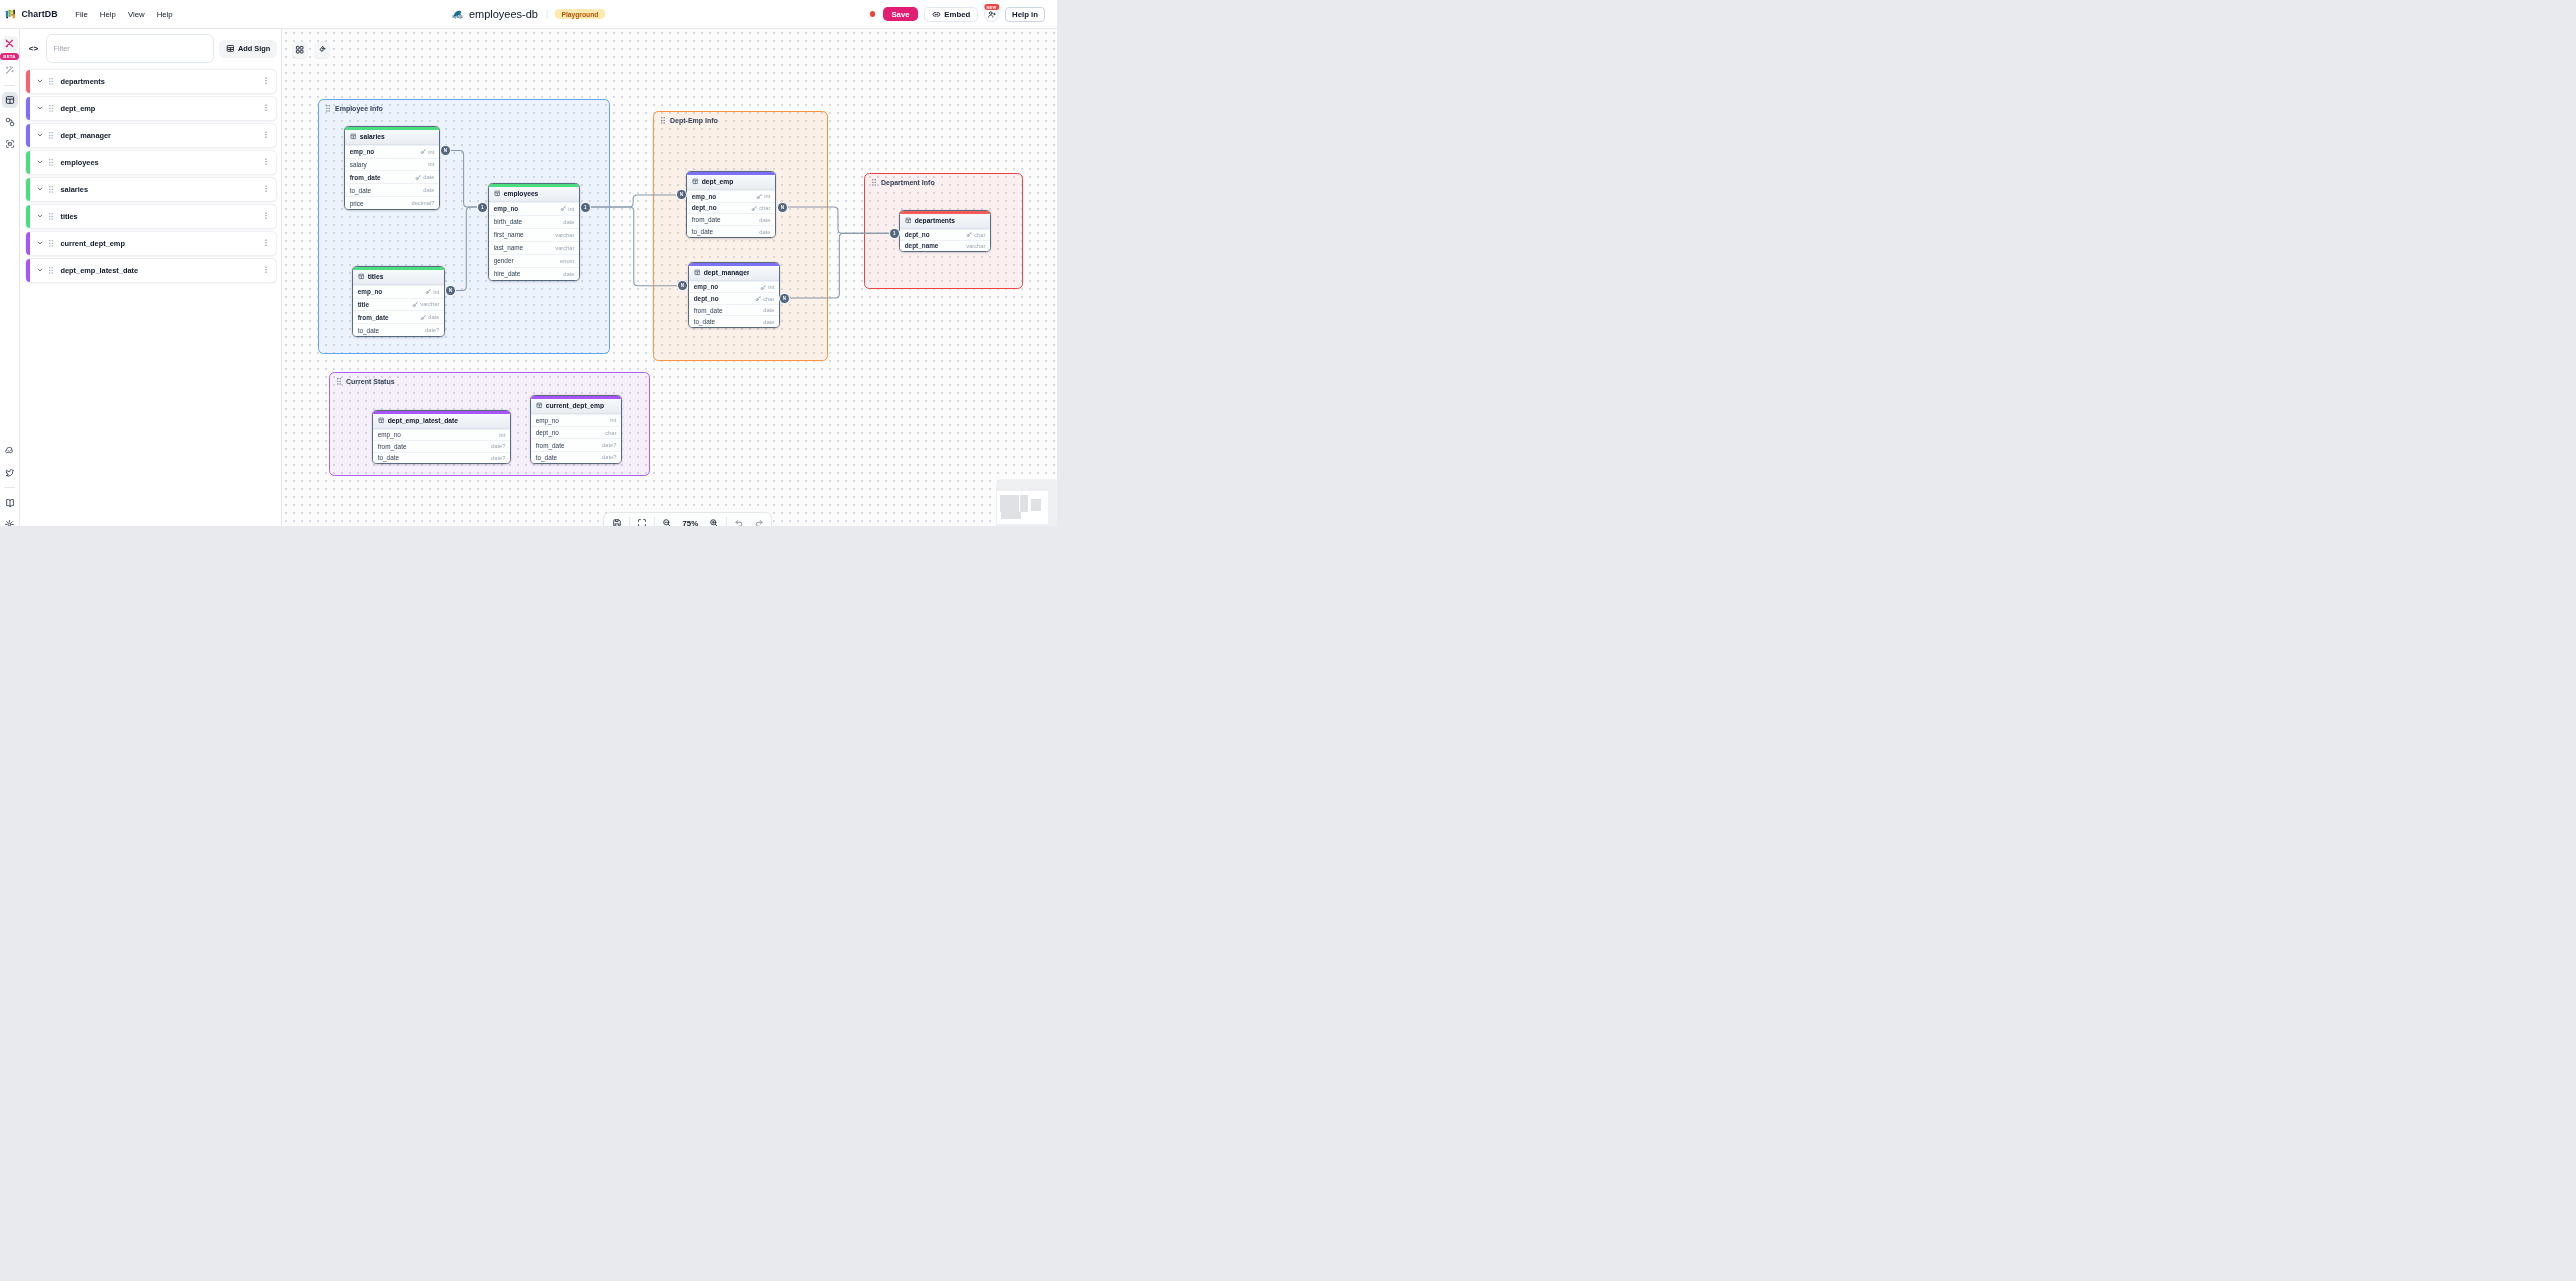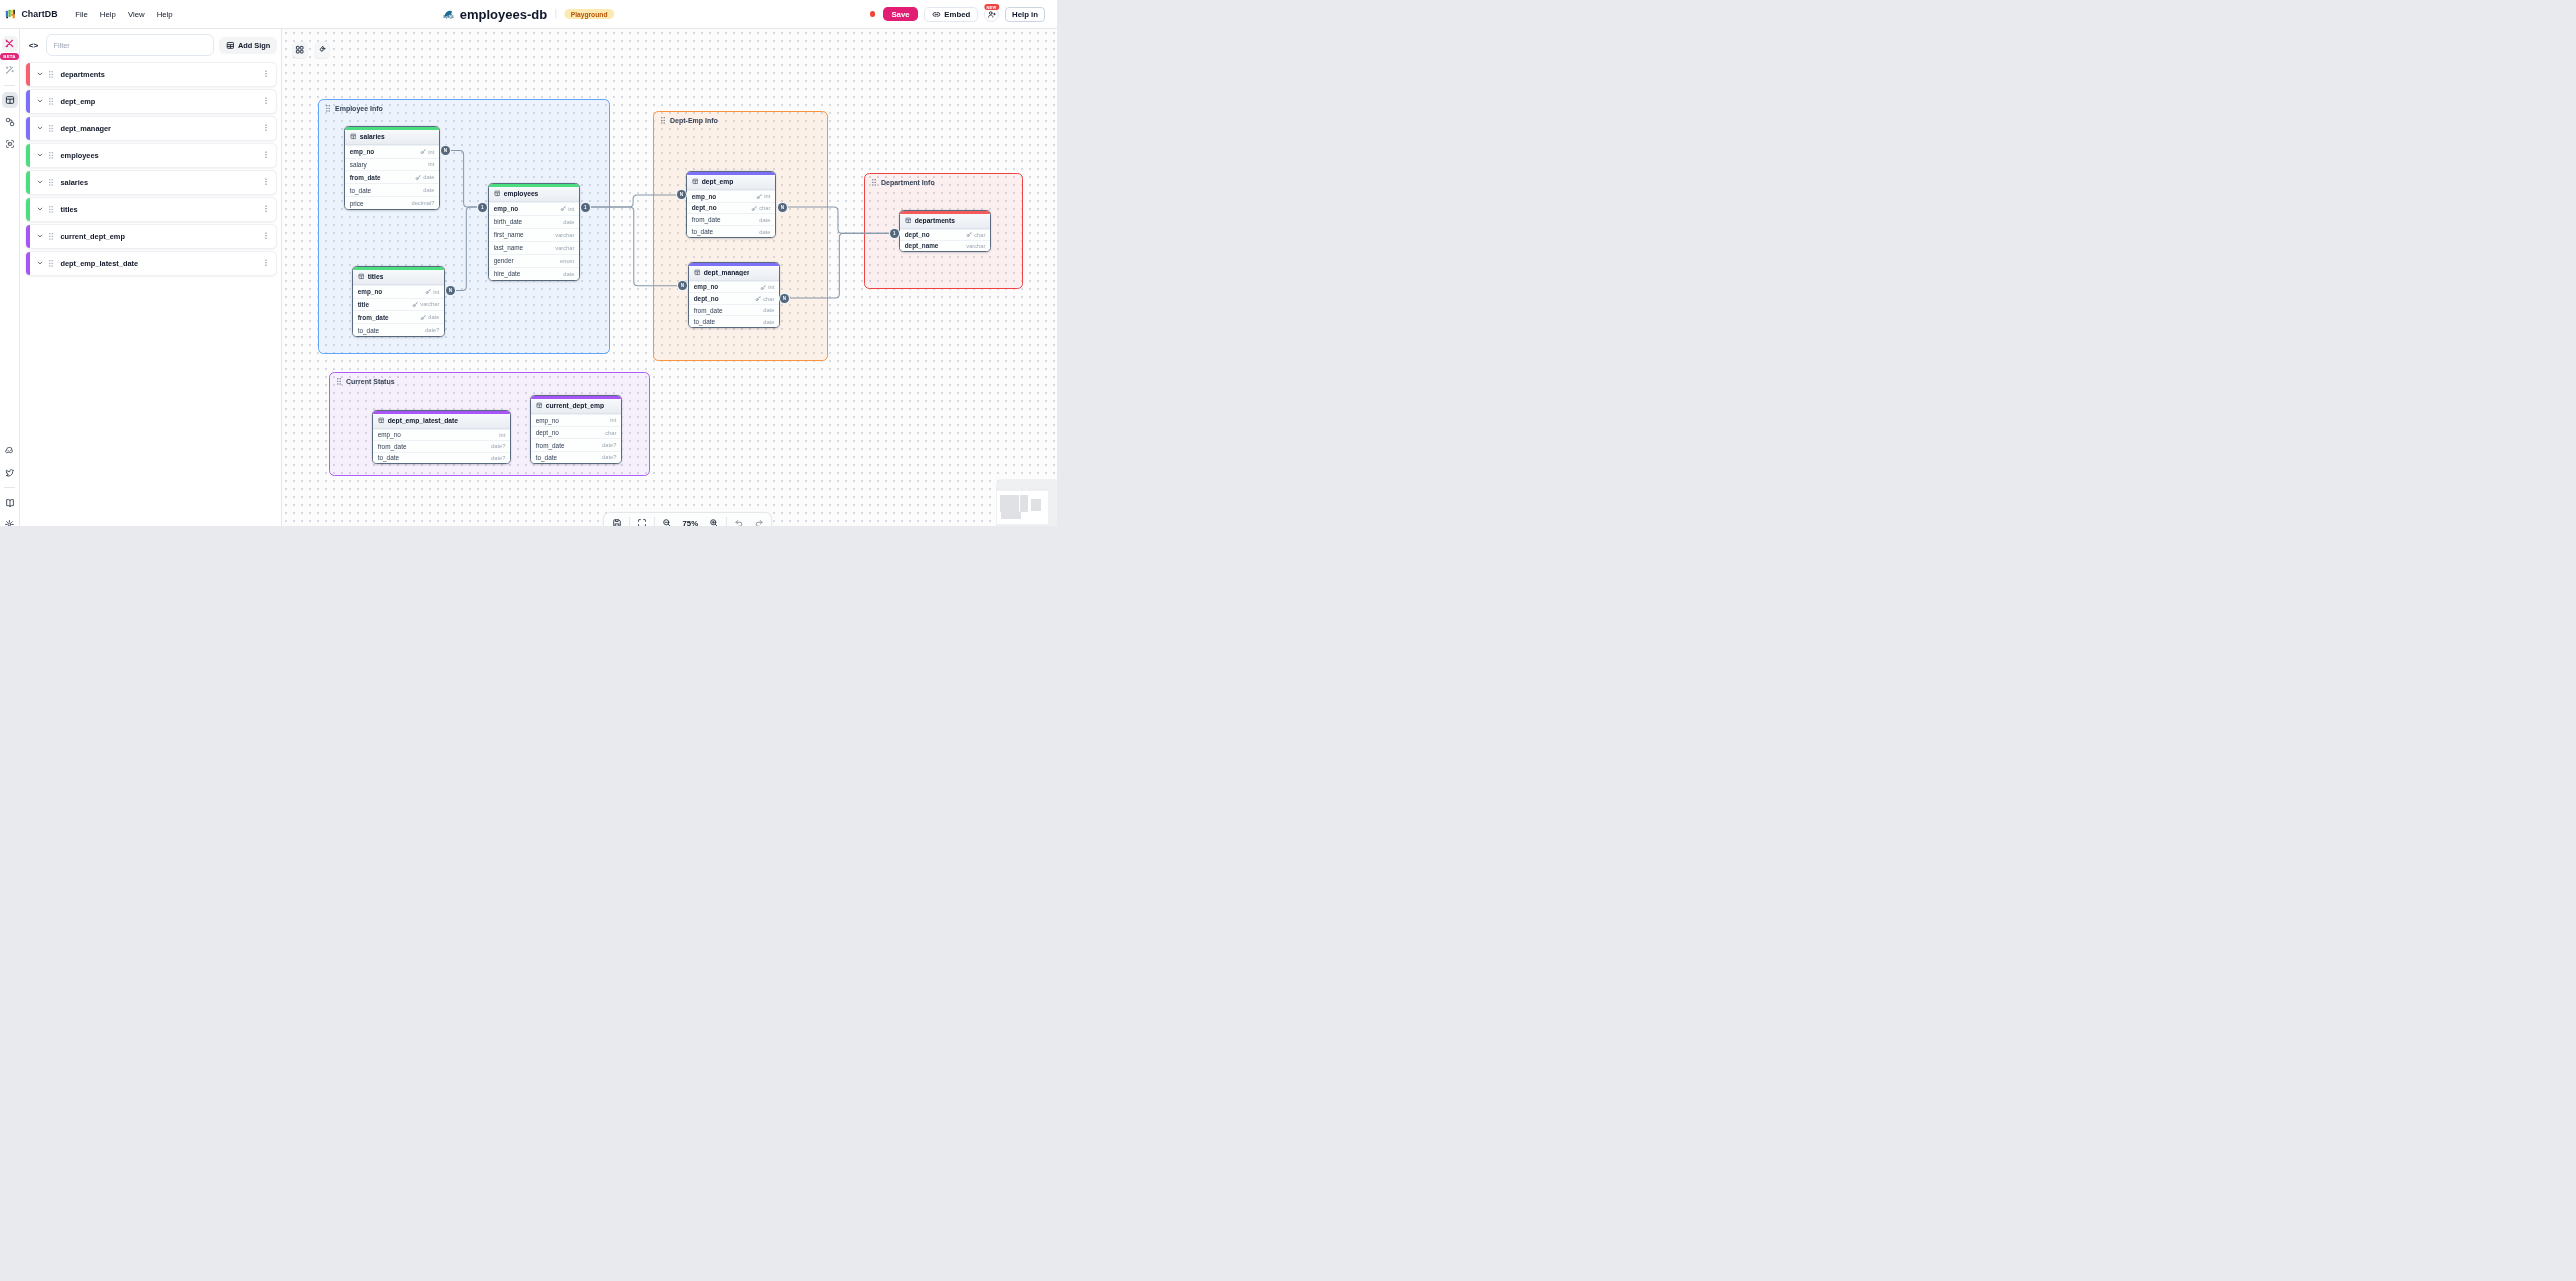--- a/index.html
+++ b/index.html
@@ -9,21 +9,21 @@
 
   
   .topbar { height:29px; background:#fff; border-bottom:0.7px solid #e5e7eb; display:flex; align-items:center; position:relative; z-index:50; }
   .tb-left { display:flex; align-items:center; gap:4px; padding-left:5.4px; }
   .brand { font-size:8.8px; font-weight:700; color:#0f172a; letter-spacing:0.1px; }
   .menus { display:flex; gap:12px; margin-left:17.5px;align-items:center; }
   .menu-item { font-size:7.8px; color:#111827; font-weight:500; cursor:default; }
   .tb-center { position:absolute; left:50%; top:0; height:100%; transform:translateX(-50%); display:flex; align-items:center; gap:5.4px; }
   .db-logo { display:flex; flex-direction:column; align-items:center; line-height:1; }
   .db-logo .db-name { font-size:3px; color:#16557d; font-weight:700; margin-top:-0.7px; }
-  .diagram-name { font-size:13px; font-weight:700; color:#0f172a;text-align:center; }
+  .diagram-name { font-size:11px; font-weight:400; color:#0f172a;text-align:center; }
   .tb-sep { width:0.7px; height:10px; background:#e2e8f0; margin:0 2.7px; }
   .env-badge { background:#fdeab0; color:#b45309; font-size:6.7px; font-weight:700; padding:1.7px 6.7px; border-radius:673px; }
   .tb-right { margin-left:auto; display:flex; align-items:center; gap:6px; padding-right:12px; }
   .unsaved-dot { width:5.4px; height:5.4px; border-radius:50%; background:#f04438; margin-right:1.3px; }
   .btn-save { background:#e11d74; color:#fff; font-size:7.8px; font-weight:700; border:none; border-radius:4.7px; padding:2.7px 8.8px; cursor:pointer; }
   .btn-embed { background:#fff; border:0.7px solid #e2e8f0; border-radius:4.7px; font-size:7.8px; font-weight:600; color:#111827; padding:2px 6.7px; display:flex; align-items:center; gap:3.4px; cursor:pointer; }
   .avatar-wrap { position:relative; }
   .avatar { width:15px; height:15px; border-radius:50%; border:0.7px solid #e2e8f0; background:#fff; display:flex; align-items:center; justify-content:center; cursor:pointer; }
   .new-badge { position:absolute; top:-2.7px; left:50%; transform:translateX(-50%); background:#ef4444; color:#fff; font-size:4px; font-weight:700; padding:0.7px 2.7px; border-radius:673px; letter-spacing:0.2px; }
   .btn-signin { background:#fff; border:0.7px solid #cbd5e1; border-radius:4px; font-size:7.8px; font-weight:600; color:#0f172a; padding:2px 6px; cursor:pointer; }
@@ -38,21 +38,21 @@
   .rail-btn.selected { background:#e4e7ec; }
   .beta-badge { background:#e0297a; color:#fff; font-size:4.4px; font-weight:700; padding:1px 3.4px; border-radius:673px; margin:1.3px 0 2px; letter-spacing:0.2px; }
   .rail-sep { width:10.8px; height:0.7px; background:#e5e7eb; margin:6.7px 0; }
   .rail-bottom { margin-top:auto; display:flex; flex-direction:column; align-items:center; padding-bottom:5.4px; }
   .rail .gap { height:6px; }
 
   
   .panel { width:262px; border-right:0.7px solid #e5e7eb; background:#fff; position:relative; z-index:30; }
   .panel-top { display:flex; align-items:center; gap:5.4px; padding:5.4px 4px 4px 6.7px; }
   .code-btn { font-family:"Liberation Mono","DejaVu Sans Mono",monospace; font-size:8px; font-weight:700; color:#0f172a; cursor:pointer; padding:1.3px 2px; }
-  .filter-input { flex:1; height:22px; border:0.7px solid #e2e8f0; border-radius:6px; font-size:7.4px; padding:0 6.7px; color:#111827; outline:none; }
+  .filter-input { flex:1; height:29px; border:0.7px solid #e2e8f0; border-radius:6px; font-size:7.4px; padding:0 6.7px; color:#111827; outline:none; }
   .filter-input::placeholder { color:#9ca3af; }
   .btn-add-table { background:#f3f4f6; border:none; border-radius:5.4px; height:17.5px; padding:0 6.7px; font-size:7.4px; font-weight:600; color:#111827; display:flex; align-items:center; gap:3.4px; cursor:pointer; white-space:nowrap; }
   .table-list { padding:1.3px 4px 0 5.4px; }
   .t-row { position:relative; background:#fff; border:0.7px solid #eef0f3; border-radius:5.4px; box-shadow:0 0.7px 1.3px rgba(15,23,42,.05); height:25px; margin-bottom:2px; display:flex; align-items:center; padding-left:9.4px; cursor:pointer; }
   .t-bar { position:absolute; left:0; top:0; bottom:0; width:3.4px; border-radius:5.4px 0 0 5.4px; }
   .t-chev { color:#475569; display:flex; margin-right:4.7px; cursor:pointer; }
   .t-drag { color:#94a3b8; display:flex; margin-right:6px; cursor:grab; }
   .t-name { font-size:7.4px; font-weight:600; color:#111827; }
   .t-kebab { margin-left:auto; margin-right:6px; color:#64748b; display:flex; cursor:pointer; }
 

